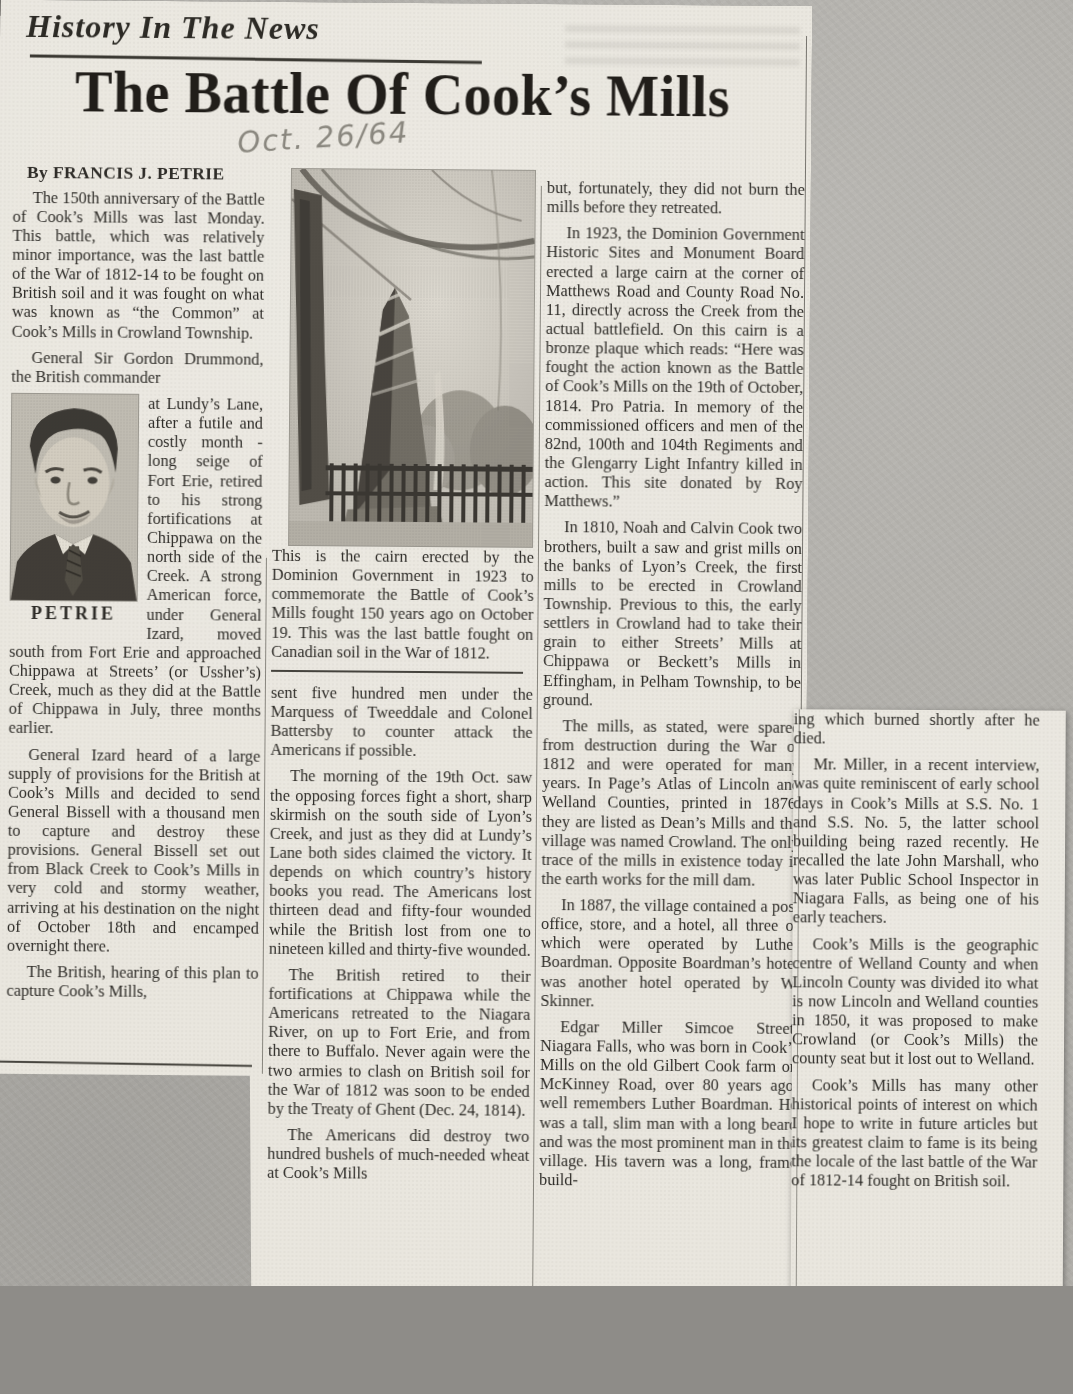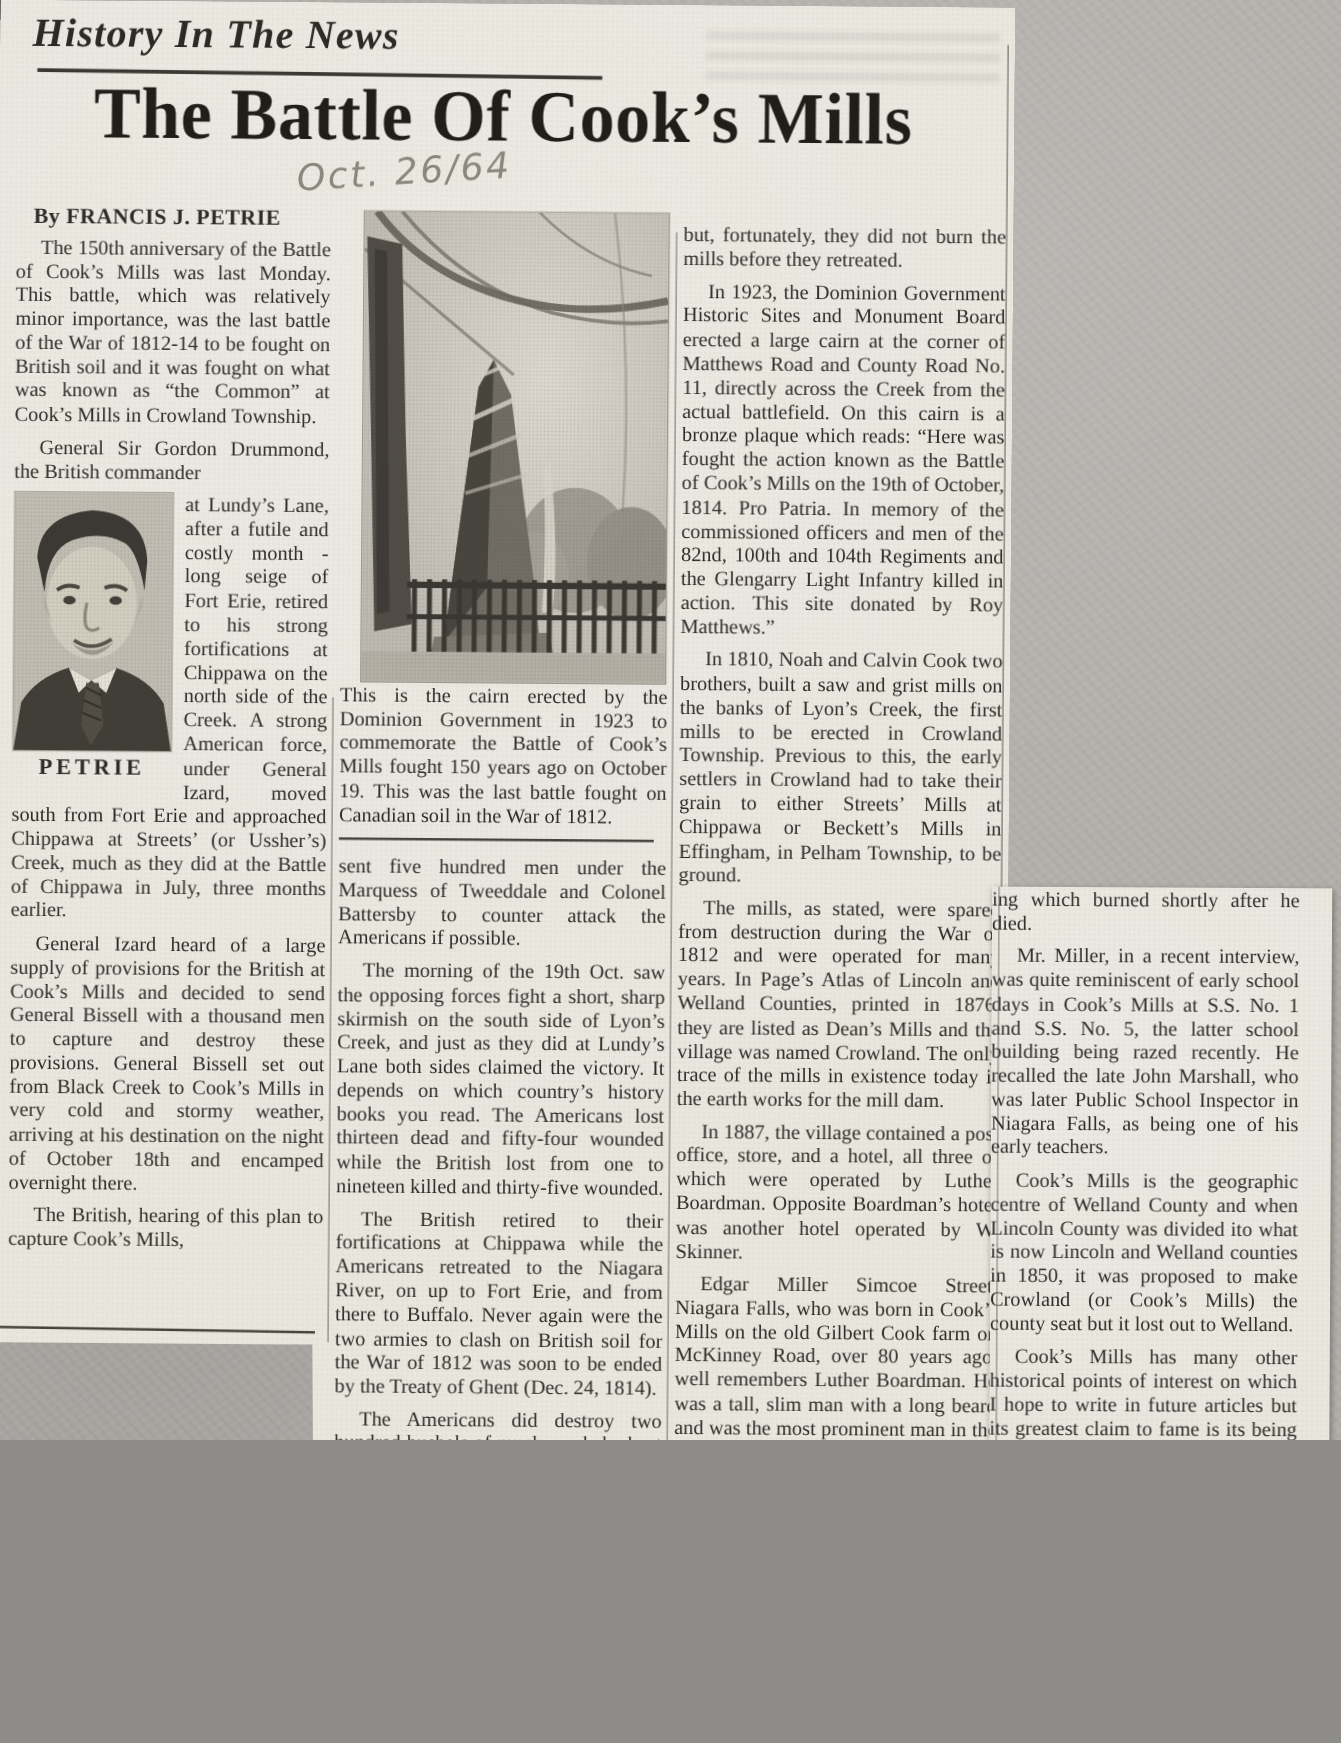--- a/index.html
+++ b/index.html
@@ -1,16 +1,16 @@
 <!DOCTYPE html>
 <html><head>
 <meta charset="utf-8">
 <style>
   html,body{margin:0;padding:0;background:#8e8c88;}
-  #stage{position:relative;width:1073px;height:1152px;overflow:hidden;
+  #stage{position:relative;width:1073px;height:1286px;overflow:hidden;
          background:#b1afaa;
          background-image:
            radial-gradient(circle at 75% 18%, rgba(255,255,255,.10), transparent 45%),
            radial-gradient(circle at 10% 90%, rgba(0,0,0,.07), transparent 50%),
            repeating-linear-gradient(47deg, rgba(0,0,0,.025) 0 3px, transparent 3px 7px),
            repeating-linear-gradient(-33deg, rgba(255,255,255,.035) 0 2px, transparent 2px 6px);
          font-family:"Liberation Serif", serif; color:#2e2c28;}
   .corner-mark{position:absolute;left:0;top:0;width:34px;height:16px;background:#23221f;
          clip-path:polygon(0 0,100% 0,55% 55%,0 100%);opacity:.85;}
   .np{position:absolute;background-color:#e9e6de;

